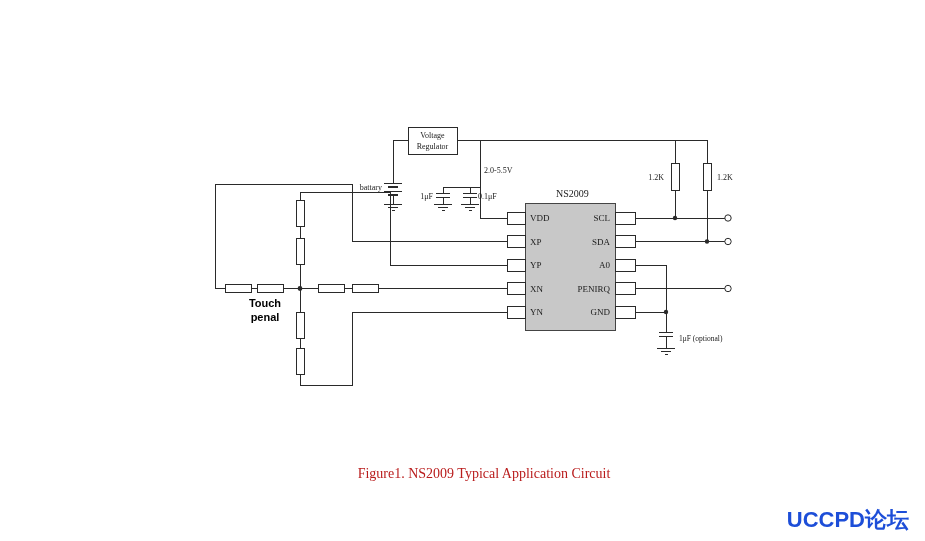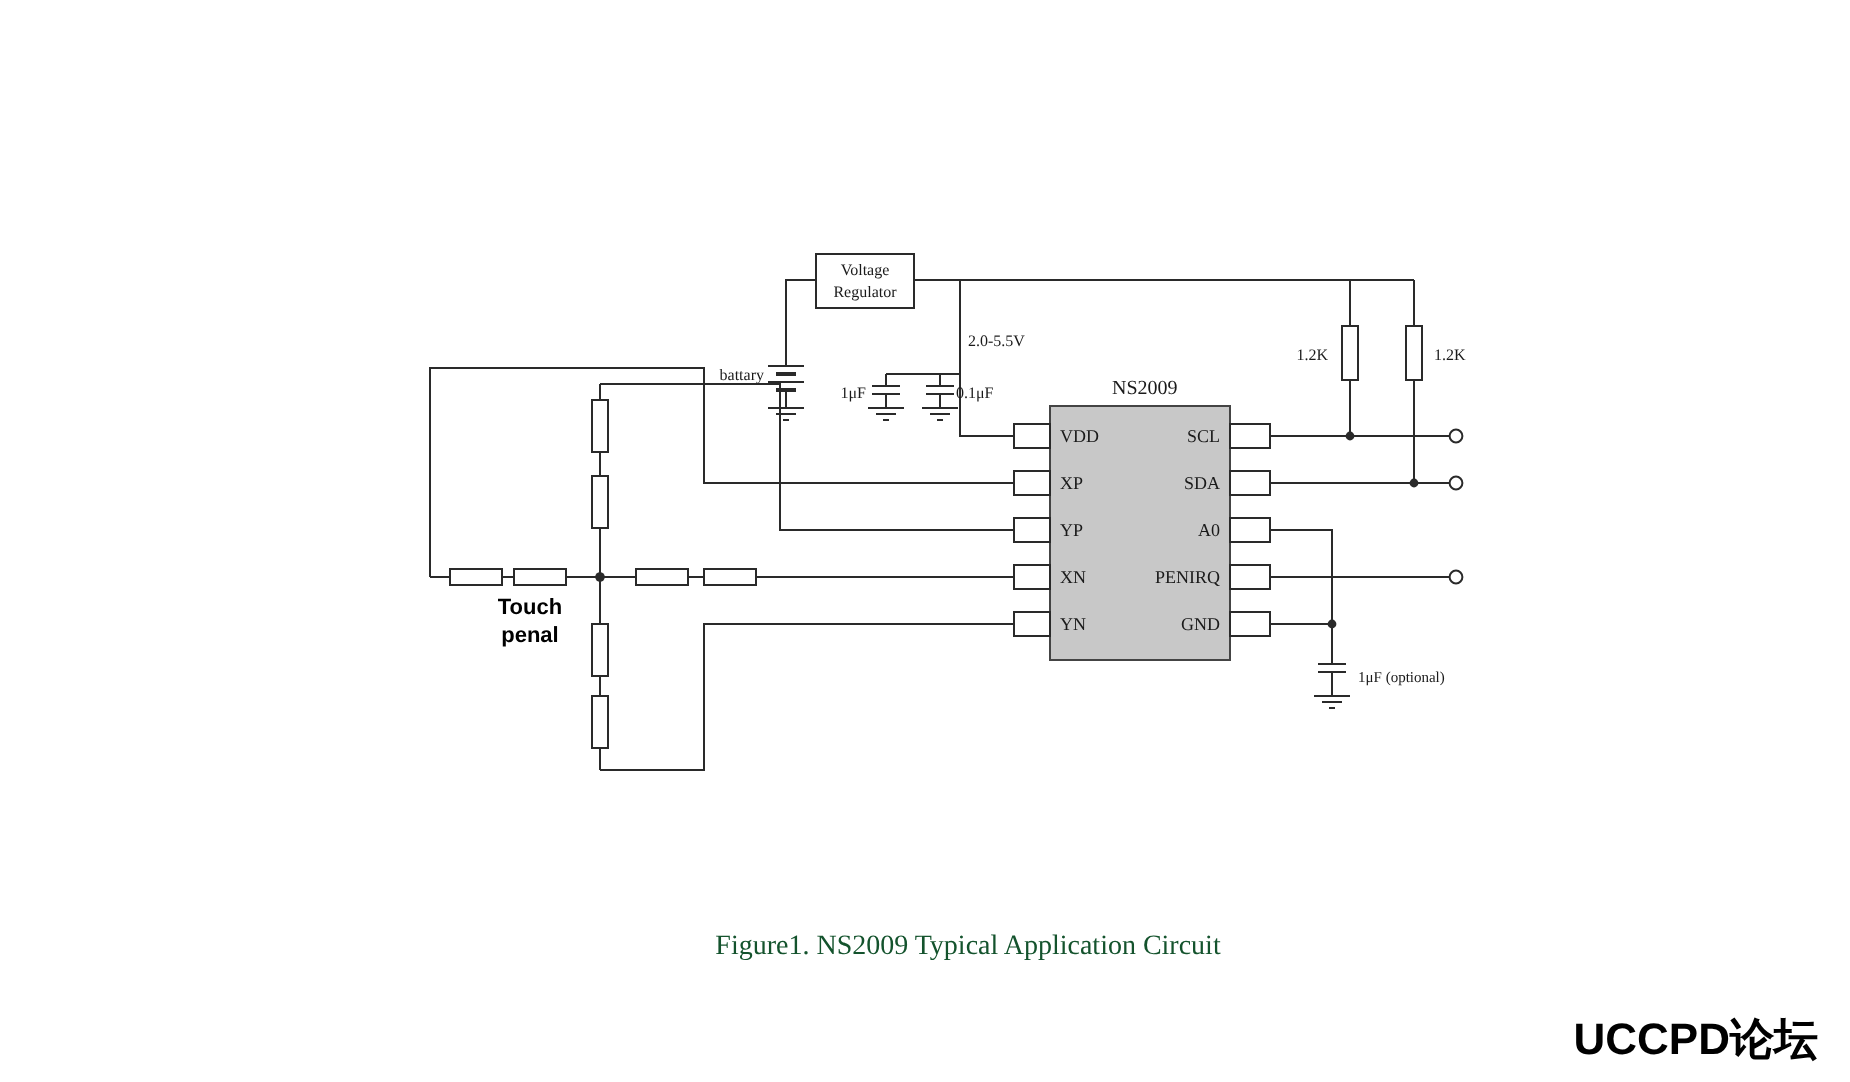--- a/index.html
+++ b/index.html
@@ -7,25 +7,25 @@
     position:relative; width:925px; height:541px; background:#ffffff;
     font-family:"Liberation Serif", serif; overflow:hidden;
   }
   #title {
     position:absolute; left:66px; top:18px; margin:0;
     font:bold 21px "Liberation Sans", sans-serif; color:#000;
   }
   #caption {
     position:absolute; top:466px; left:0; width:100%; box-sizing:border-box;
     padding-left:43px; text-align:center;
-    font:14px "Liberation Serif", serif; color:#14532d;
+    font:14px "Liberation Serif", serif; color:#b91c1c;
   }
   #watermark {
     position:absolute; right:16px; bottom:6px;
-    font:600 22px "Liberation Sans", sans-serif; color:#000000;
+    font:600 22px "Liberation Sans", sans-serif; color:#1d4ed8;
   }
   svg path, svg rect, svg line { shape-rendering:crispEdges; }
   .wire { stroke:#2a2a2a; stroke-width:1; fill:none; }
   .wire2 { stroke:#2a2a2a; stroke-width:2; fill:none; }
   .box  { stroke:#2a2a2a; stroke-width:1; fill:#ffffff; }
   .chip { stroke:#444; stroke-width:1; }
   .dot  { fill:#2a2a2a; stroke:none; }
   .term { stroke:#2a2a2a; stroke-width:1; fill:#ffffff; }
   .ts7  { font:7.5px "Liberation Serif", serif; fill:#1a1a1a; }
   .ts8  { font:8px "Liberation Serif", serif; fill:#1a1a1a; }

